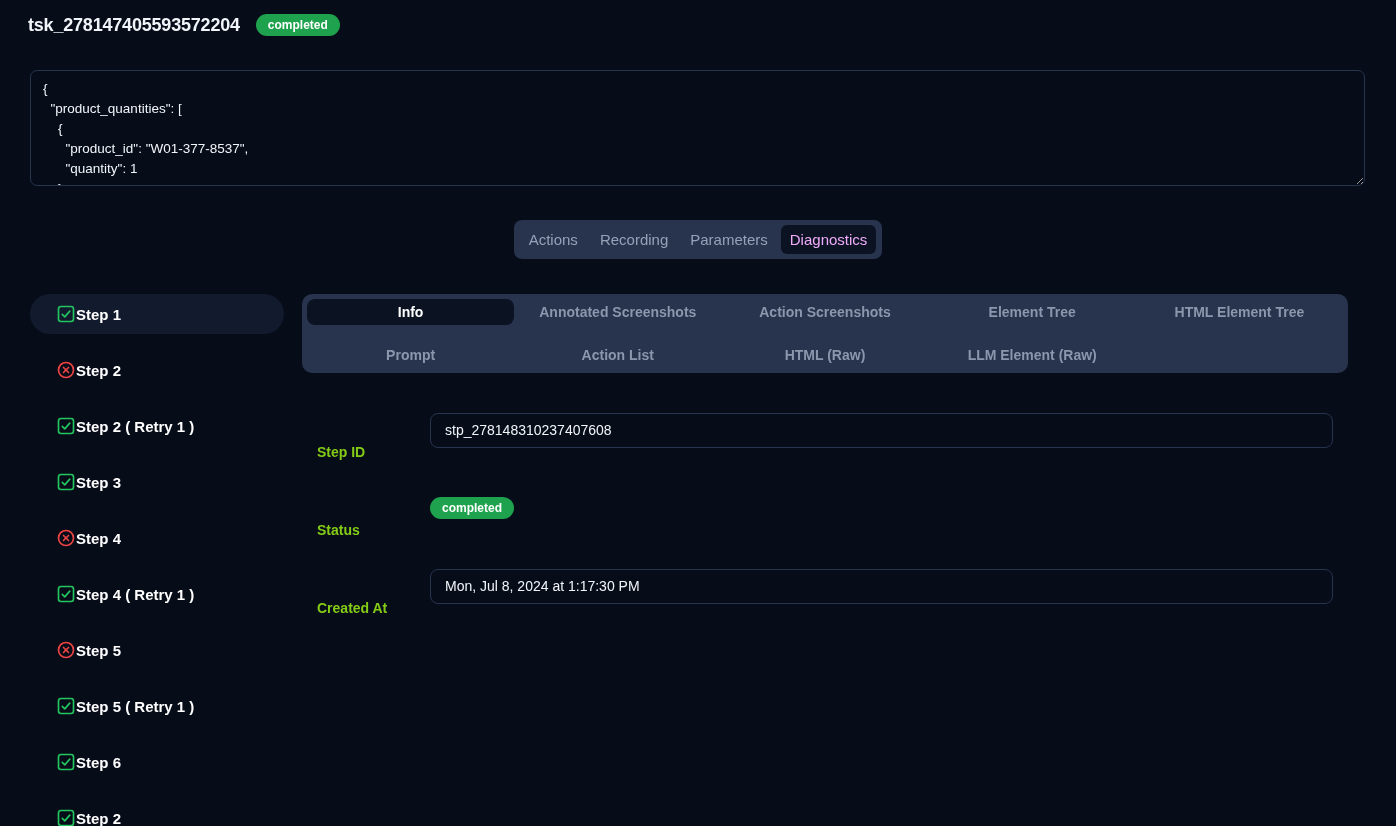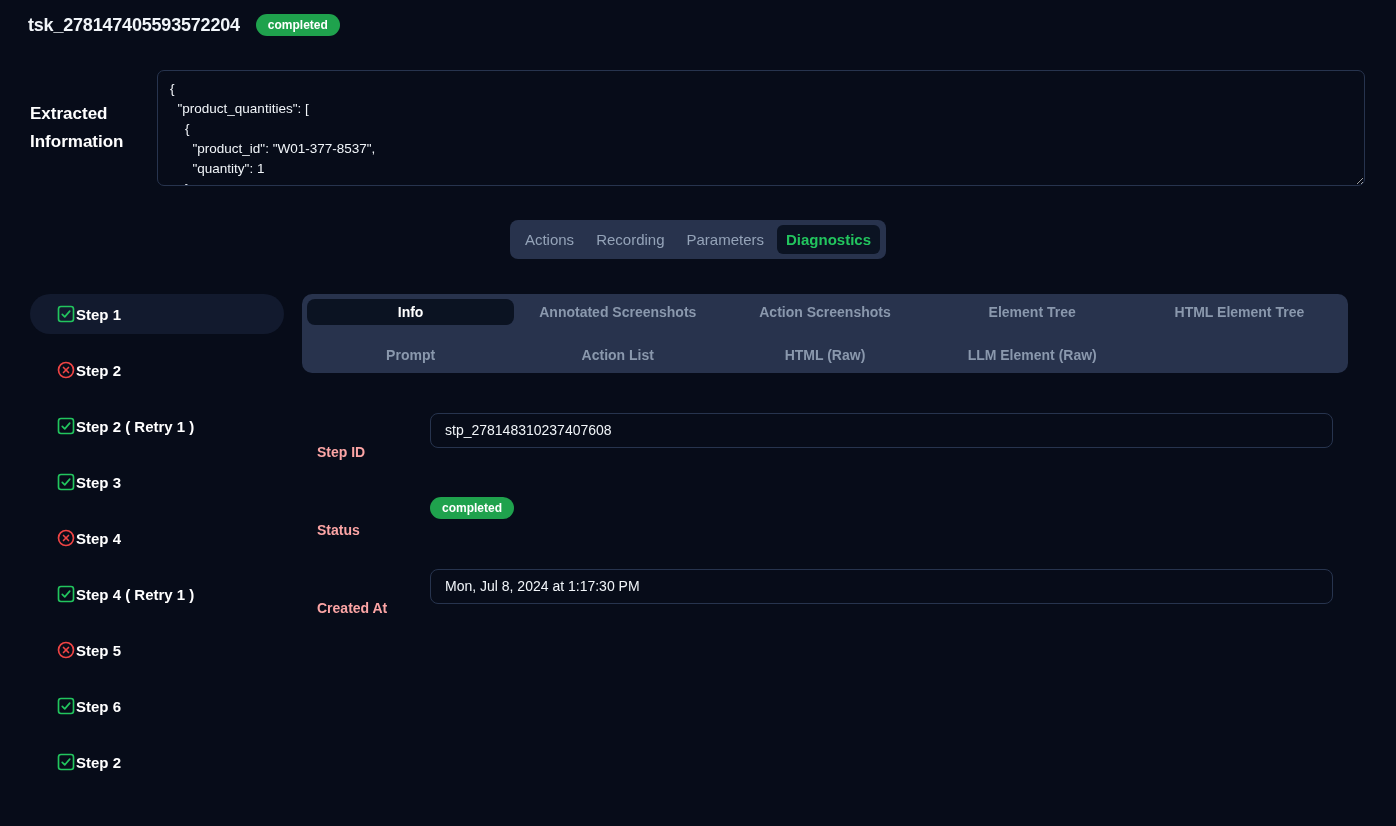--- a/index.html
+++ b/index.html
@@ -42,21 +42,21 @@
   .main-tabs-wrap{display:flex;justify-content:center;margin-top:34px;}
   .main-tabs{
     display:inline-flex;align-items:center;gap:4px;
     background:var(--panel);border-radius:8px;padding:4px 6px;height:39px;
   }
   .main-tab{
     padding:6px 9px;font-size:15px;font-weight:500;color:var(--muted);
     border-radius:6px;cursor:pointer;white-space:nowrap;background:transparent;border:none;
     font-family:"Liberation Sans", sans-serif;
   }
-  .main-tab.active{background:var(--pill-dark);color:#22c55e;font-weight:700;}
+  .main-tab.active{background:var(--pill-dark);color:#f0abfc;font-weight:400;}
   
   .content{display:flex;margin-top:35px;padding-left:30px;padding-right:48px;}
   .steps{width:254px;flex:none;}
   .step-item{
     display:flex;align-items:center;height:40px;margin-bottom:16px;
     padding-left:26px;border-radius:20px;cursor:pointer;
   }
   .step-item.selected{background:var(--selected-step);}
   .step-item .label{font-size:15px;font-weight:600;color:#fff;}
   .step-icon{width:20px;height:20px;flex:none;display:block;}
@@ -70,37 +70,36 @@
   }
   .sub-tab{
     display:flex;align-items:center;justify-content:center;
     font-size:14px;font-weight:600;color:#8a98ad;border-radius:8px;cursor:pointer;
     background:transparent;border:none;font-family:"Liberation Sans", sans-serif;
   }
   .sub-tab.active{background:var(--pill-dark);color:#fff;font-weight:700;}
   
   .info-form{margin-top:27px;}
   .form-row{display:flex;align-items:center;min-height:35px;margin-bottom:18px;}
-  .form-label{width:128px;flex:none;padding-left:15px;font-size:14px;font-weight:600;color:#fca5a5;margin-top:44px;}
+  .form-label{width:128px;flex:none;padding-left:15px;font-size:14px;font-weight:600;color:#84cc16;margin-top:44px;}
   .form-input{
     flex:1;height:35px;margin-right:15px;background:transparent;color:var(--text);
     border:1px solid var(--border);border-radius:8px;padding:0 14px;
     font-size:14px;font-family:"Liberation Sans", sans-serif;outline:none;
   }
 </style>
 </head>
 <body>
 
 <div class="header">
   <span class="task-title">tsk_278147405593572204</span>
   <span class="badge">completed</span>
 </div>
 
 <div class="extract-row">
-  <div class="extract-label">Extracted Information</div>
   <textarea class="extract-textarea" spellcheck="false" style="">{
   "product_quantities": [
     {
       "product_id": "W01-377-8537",
       "quantity": 1
     }
   ]
 }</textarea>
 </div>
 
@@ -169,20 +168,27 @@
 
     <div class="step-item">
       <svg class="step-icon error" viewBox="0 0 24 24" fill="none" stroke="currentColor" stroke-width="2" stroke-linecap="round">
           <circle cx="12" cy="12" r="9"></circle>
           <line x1="9" y1="9" x2="15" y2="15"></line>
           <line x1="15" y1="9" x2="9" y2="15"></line>
         </svg>
       <span class="label">Step 5</span>
     </div>
 
+    <div class="step-item">
+      <svg class="step-icon success" viewBox="0 0 24 24" fill="none" stroke="currentColor" stroke-width="2" stroke-linecap="round" stroke-linejoin="round">
+          <rect x="3" y="3" width="18" height="18" rx="3"></rect>
+          <polyline points="7.5 12.5 10.5 15.5 16.5 8.5"></polyline>
+        </svg>
+      <span class="label">Step 5 ( Retry 1 )</span>
+    </div>
 
     <div class="step-item">
       <svg class="step-icon success" viewBox="0 0 24 24" fill="none" stroke="currentColor" stroke-width="2" stroke-linecap="round" stroke-linejoin="round">
           <rect x="3" y="3" width="18" height="18" rx="3"></rect>
           <polyline points="7.5 12.5 10.5 15.5 16.5 8.5"></polyline>
         </svg>
       <span class="label">Step 6</span>
     </div>
 
     <div class="step-item">

